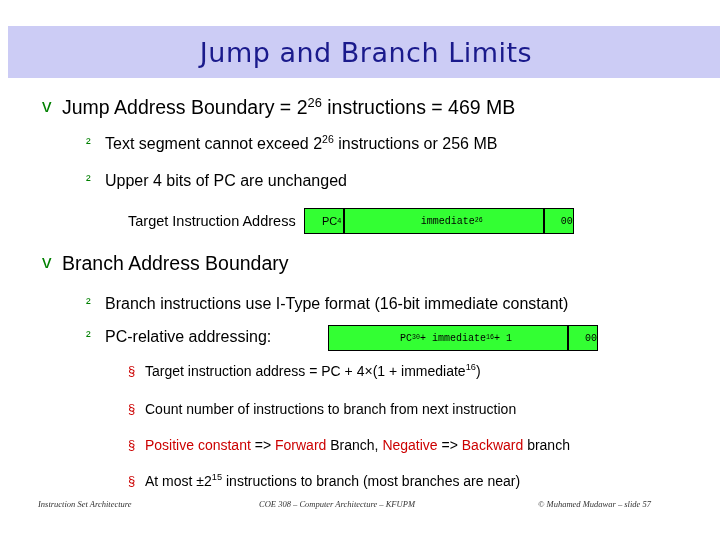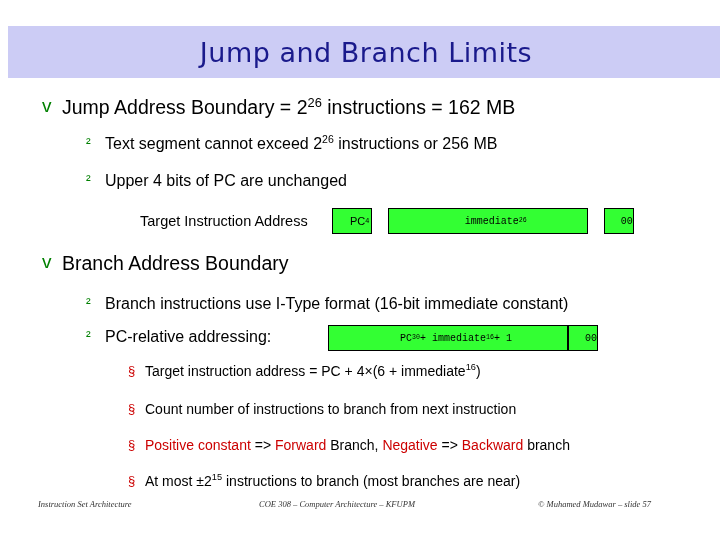--- a/index.html
+++ b/index.html
@@ -133,34 +133,34 @@
 <body>
 
 <div class="slide">
 
   <div class="title-banner">
     <div class="title-text">Jump and Branch Limits</div>
   </div>
 
   <div class="l1" style="left:42px; top:96px;">
     <span class="mark">v</span>
-    <span><span>Jump Address Boundary = 2</span><sup>26</sup><span> instructions = 162 MB</span></span>
+    <span><span>Jump Address Boundary = 2</span><sup>26</sup><span> instructions = 469 MB</span></span>
   </div>
 
   <div class="l2" style="left:86px; top:135px;">
     <span class="mark">²</span>
     <span><span>Text segment cannot exceed 2</span><sup>26</sup><span> instructions or 256 MB</span></span>
   </div>
 
   <div class="l2" style="left:86px; top:172px;">
     <span class="mark">²</span>
     <span>Upper 4 bits of PC are unchanged</span>
   </div>
 
-  <div class="fieldrow" style="left:140px; top:208px;gap:16px;">
+  <div class="fieldrow" style="left:128px; top:208px;">
     <div class="lbl">Target Instruction Address</div>
     <div class="cell" style="width:40px;">
       <span>PC</span>
         <sup>4</sup>
     </div>
     <div class="cell small" style="width:200px;">
       <span>immediate</span>
         <sup>26</sup>
     </div>
     <div class="cell small" style="width:30px;">
@@ -191,21 +191,21 @@
         <sup>16</sup>
         <span> + 1</span>
     </div>
     <div class="cell small" style="width:30px;">
       <span>00</span>
     </div>
   </div>
 
   <div class="l3" style="left:128px; top:363px;">
     <span class="mark">§</span>
-    <span><span>Target instruction address = PC + 4</span><span>×</span><span>(6 + immediate</span><sup>16</sup><span>)</span></span>
+    <span><span>Target instruction address = PC + 4</span><span>×</span><span>(1 + immediate</span><sup>16</sup><span>)</span></span>
   </div>
 
   <div class="l3" style="left:128px; top:401px;">
     <span class="mark">§</span>
     <span>Count number of instructions to branch from next instruction</span>
   </div>
 
   <div class="l3" style="left:128px; top:437px;">
     <span class="mark">§</span>
     <span><span class="red">Positive constant</span><span> =&gt; </span><span class="red">Forward</span><span> Branch, </span><span class="red">Negative</span><span> =&gt; </span><span class="red">Backward</span><span> branch</span></span>

